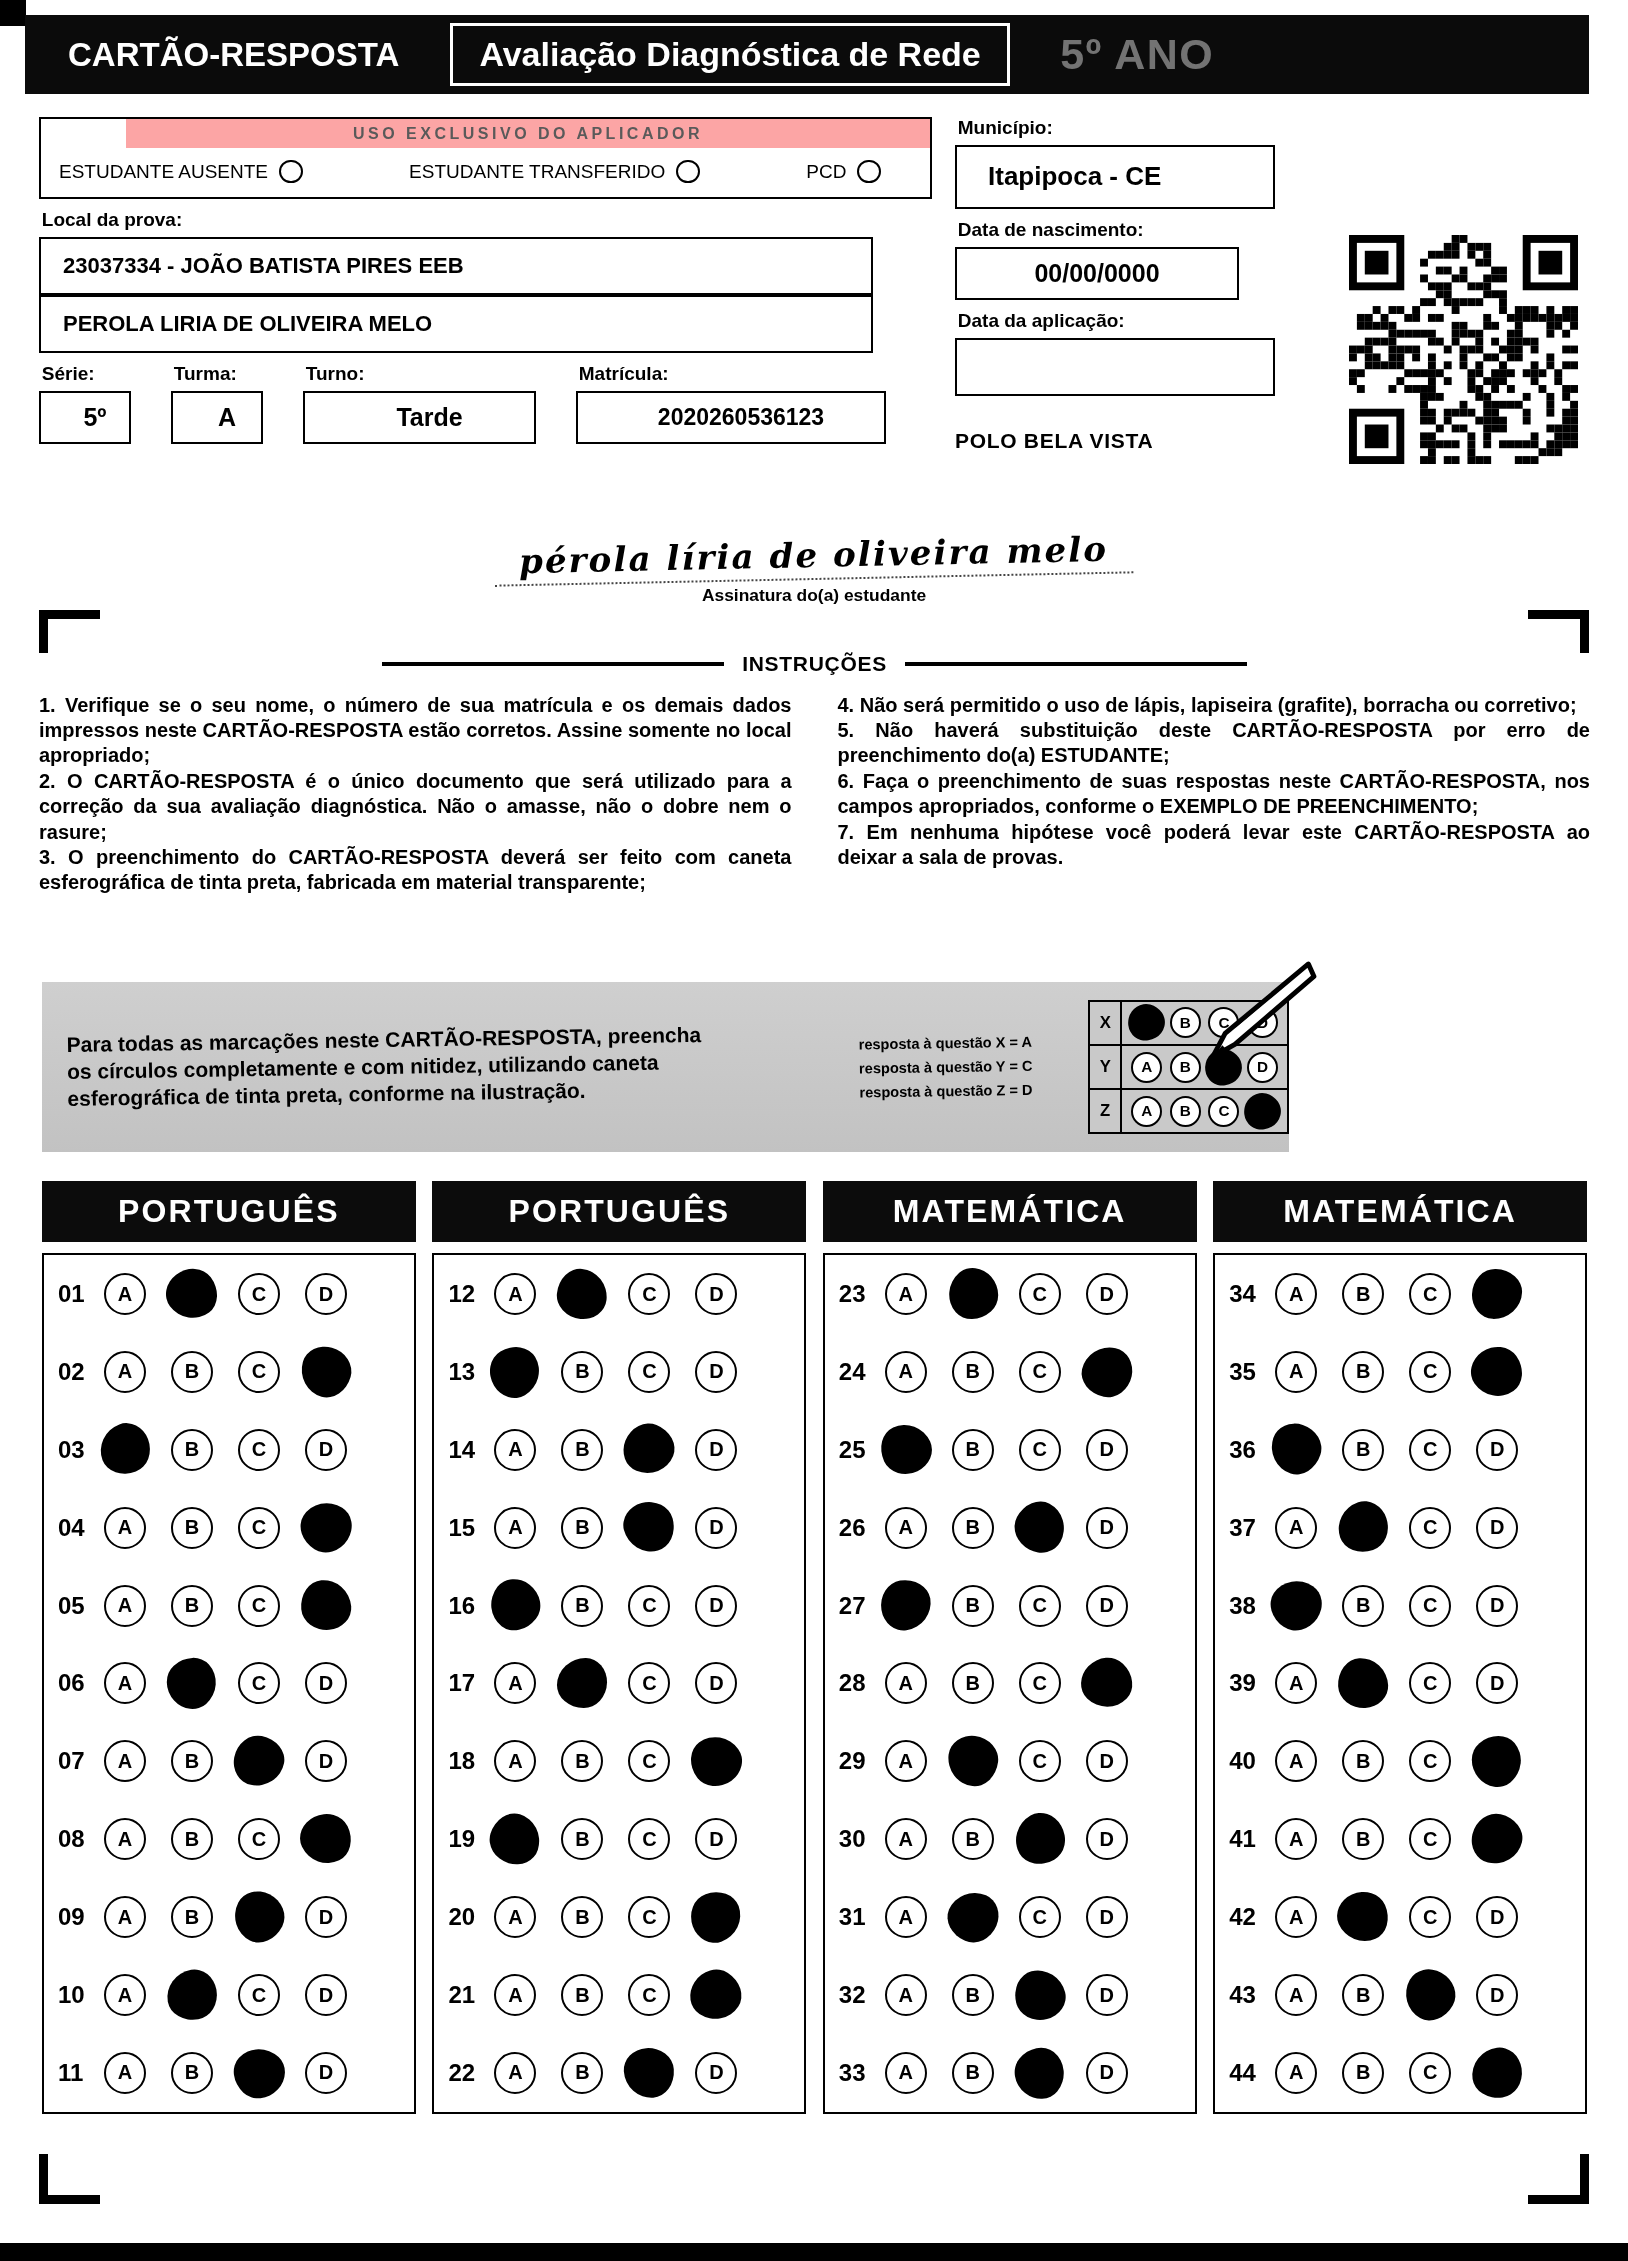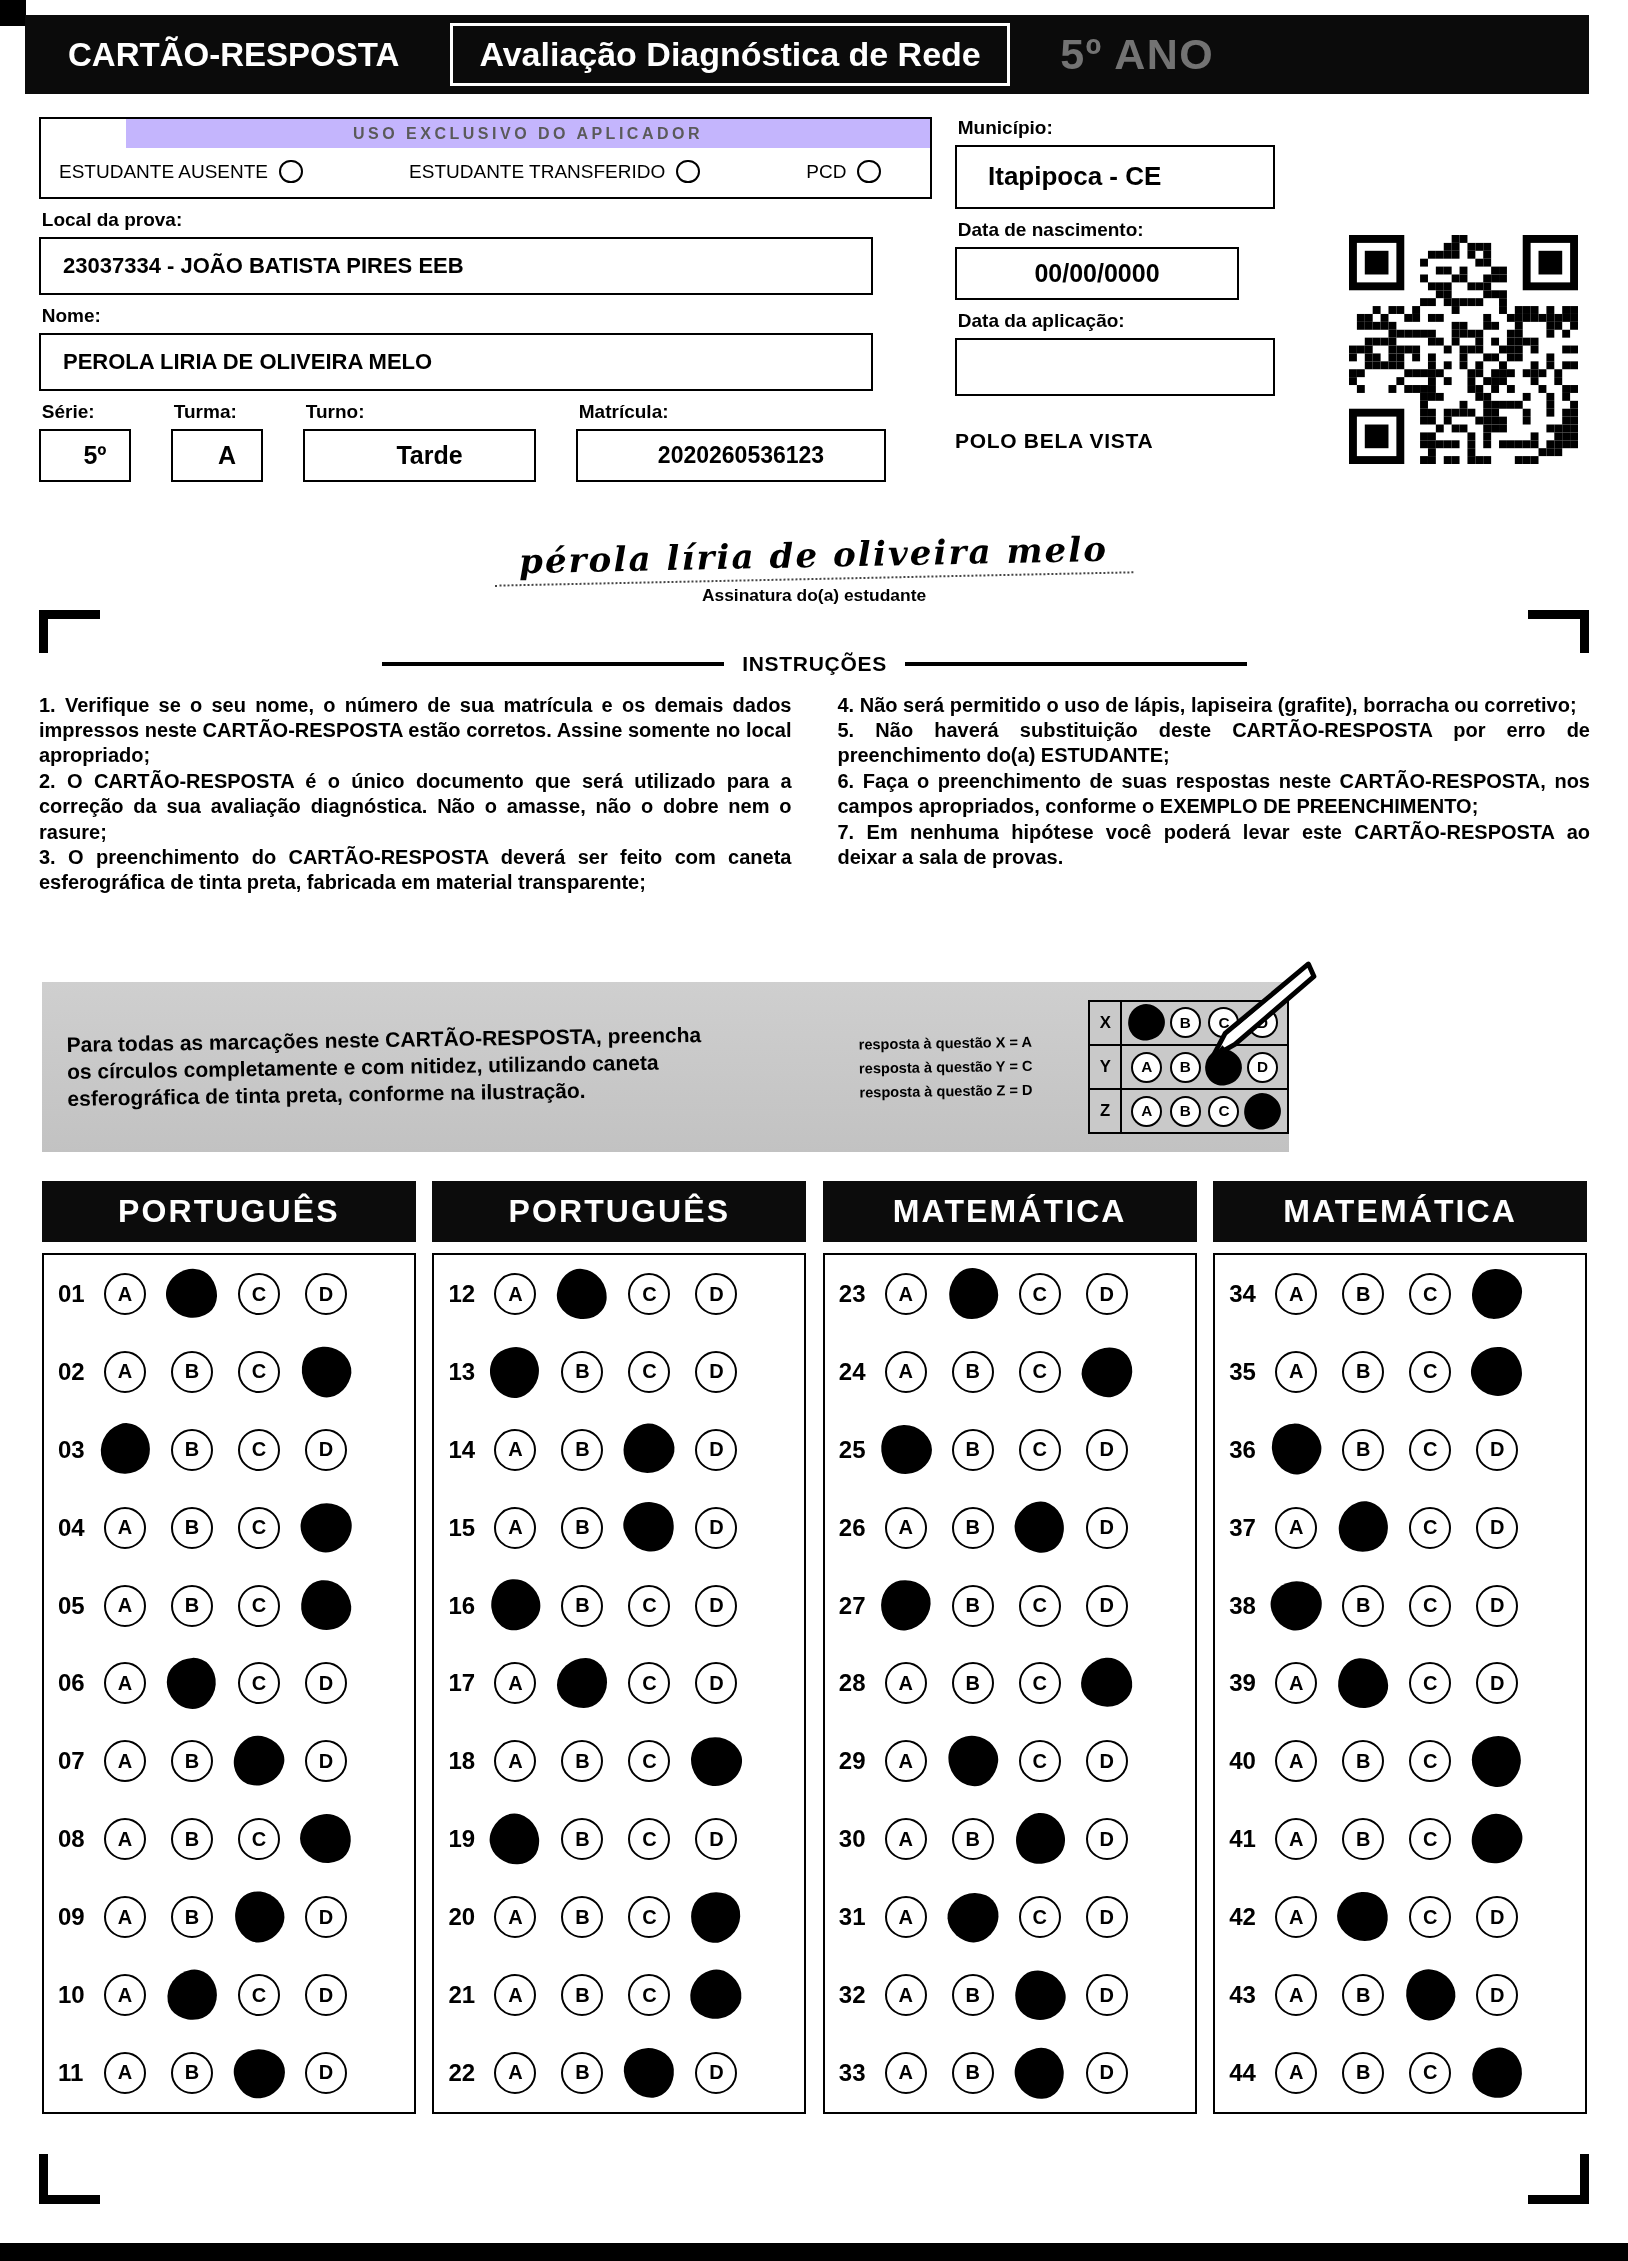--- a/index.html
+++ b/index.html
@@ -16,21 +16,21 @@
     background: #0b0b0b; display: flex; align-items: center; }
   .header-left  { color: #fff; font-weight: bold; font-size: 33px; padding-left: 43px; width: 425px; }
   .header-center{ color: #fff; font-weight: bold; font-size: 34px; border: 3.5px solid #fff;
     padding: 9px 26.4px; white-space: nowrap; }
   .header-right { color: #737373; font-weight: bold; font-size: 43px; padding-left: 50px; letter-spacing: 1.4px; }
 
   
   .form { position: absolute; top: 117px; left: 39px; width: 1551px; }
   .form-left { position: absolute; left: 0; top: 0; width: 893px; }
   .status-box { border: 2.1px solid #000; }
-  .status-bar { height: 29px; background: #c4b5fd; margin-left: 85px; display: flex;
+  .status-bar { height: 29px; background: #fca5a5; margin-left: 85px; display: flex;
     align-items: center; justify-content: center; color: #5a5a5a; font-size: 16px;
     letter-spacing: 3.5px; font-weight: bold; }
   .status-row { display: flex; align-items: center; justify-content: space-between;
     padding: 11.8px 49px 13.2px 18px; }
   .status-item { display: flex; align-items: center; gap: 11px; font-size: 19px; }
   .cb-circle { width: 23.6px; height: 23.6px; border: 2.1px solid #000; border-radius: 50%; background: #fff; }
 
   .field-label { font-size: 19px; font-weight: bold; margin: 10.4px 0 5.6px 2.8px; }
   .value-box { border: 2.1px solid #000; height: 58px; display: flex; align-items: center;
     padding-left: 22px; font-weight: bold; font-size: 22px; background: #fff; }
@@ -147,21 +147,20 @@
               <span class="cb-circle"></span>
             </div>
           </div>
       </div>
 
       <div class="field-label">Local da prova:</div>
       <div class="value-box wide">
         <span>23037334 - JOÃO BATISTA PIRES EEB</span>
       </div>
 
-      <div class="field-label">Nome:</div>
       <div class="value-box wide">
         <span>PEROLA LIRIA DE OLIVEIRA MELO</span>
       </div>
 
       <div class="small-fields">
         <div class="sf serie">
           <div class="field-label">Série:</div>
           <div class="value-box center">
             <span>5º</span>
           </div>

